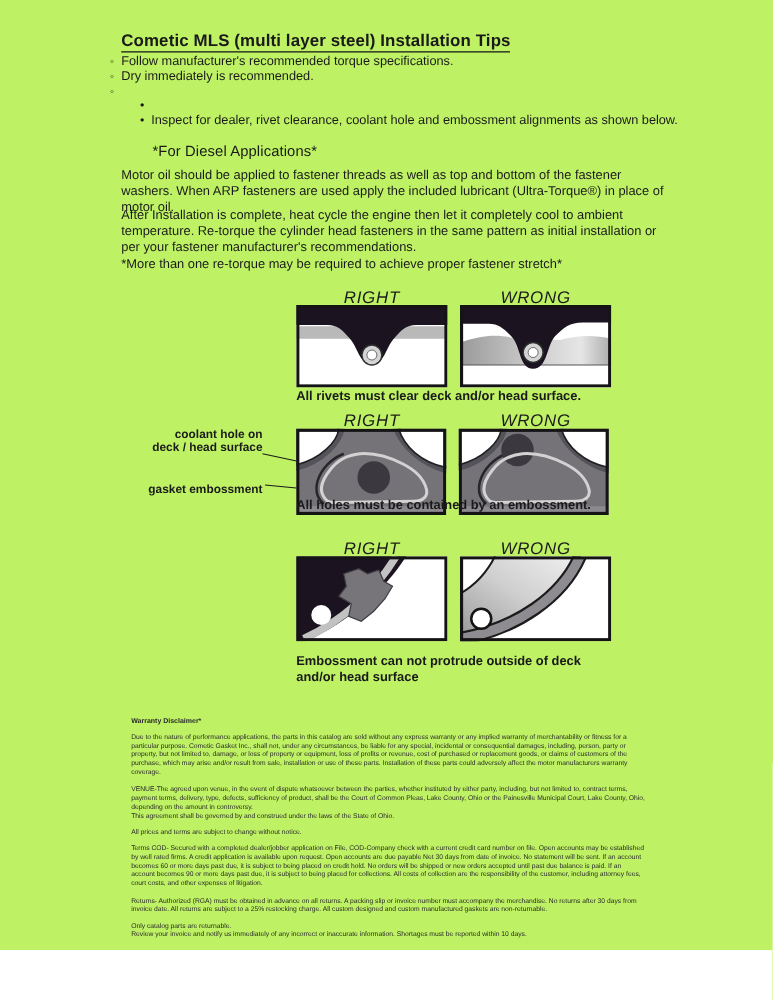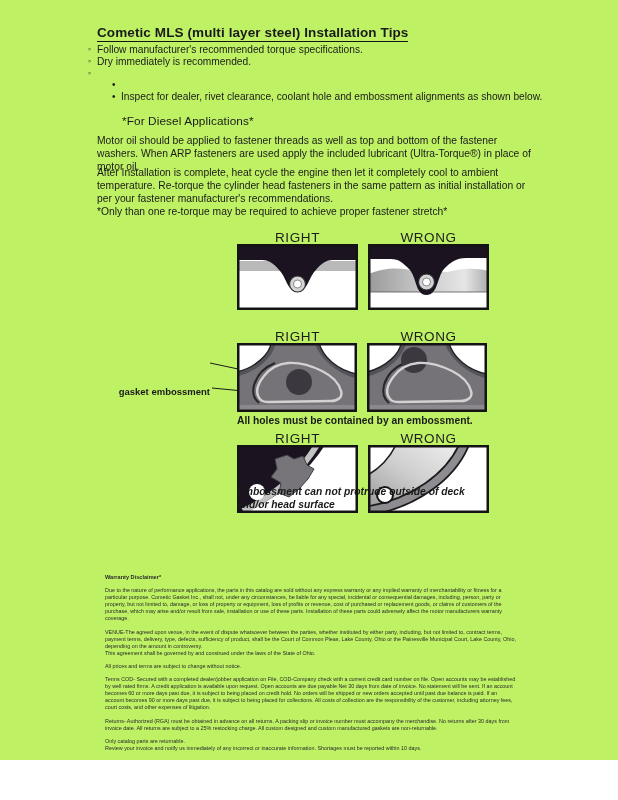--- a/index.html
+++ b/index.html
@@ -16,29 +16,29 @@
   .b-row{display:flex;}
   .b-mark{width:9px;flex:0 0 9px;font-size:9px;}
   .sub{margin-left:24px;}
   .sub .b-mark{font-size:10px;}
   .diesel-heading{left:97px;top:114px;font-size:11.8px;font-weight:normal;letter-spacing:.1px;margin-left:25px;}
   .para{left:97px;width:438px;font-size:10.3px;line-height:13px;}
   .p1{top:134px;}
   .p2{top:166px;}
   .note{top:205px;}
   .fig-labels{left:237px;width:252px;display:flex;font-size:13.5px;letter-spacing:.6px;color:#1c1c1c;}
-  .fig-labels span{width:121px;text-align:center;}
+  .fig-labels span{width:121px;text-align:center;font-style:italic;}
   .fig-labels span + span{margin-left:10px;}
   .fl1{top:230px;} .fl2{top:329px;} .fl3{top:431px;}
   .panels{left:237px;display:flex;}
   .panels svg{display:block;}
   .panels svg + svg{margin-left:10px;}
   .pr1{top:244px;} .pr2{top:343px;} .pr3{top:445px;}
   .caption{left:237px;font-size:10.3px;font-weight:bold;white-space:pre-line;line-height:12.5px;}
-  .c1{top:312px;} .c2{top:415px;text-align:right;} .c3{top:486px;font-style:italic;}
+  .c1{top:312px;} .c2{top:399px;text-align:right;} .c3{top:524px;}
   .annot{width:100px;text-align:right;font-size:9.5px;font-weight:bold;line-height:11px;white-space:pre-line;}
   .an1{left:110px;top:342px;}
   .an2{left:110px;top:386px;}
   .leader{left:205px;top:355px;pointer-events:none;}
   .disclaimer{left:105px;top:574px;width:412px;font-size:5.4px;line-height:7.1px;color:#2a2a2a;}
   .disclaimer .dp{white-space:pre-line;margin-bottom:6px;}
   .disc-head{font-weight:bold;margin-bottom:6px;font-size:5.6px;}
   .page-code{left:389px;top:781px;font-size:11.5px;color:#3a3a3a;letter-spacing:.3px;}
 </style>
 </head>
@@ -65,21 +65,21 @@
     </div>
     <div class="b-row sub">
       <span class="b-mark">•</span>
       <span>Inspect for dealer, rivet clearance, coolant hole and embossment alignments as shown below.</span>
     </div>
   </div>
 
   <div class="abs diesel-heading">*For Diesel Applications*</div>
   <div class="abs para p2">After Installation is complete, heat cycle the engine then let it completely cool to ambient temperature. Re-torque the cylinder head fasteners in the same pattern as initial installation or per your fastener manufacturer's recommendations.</div>
   <div class="abs para p1">Motor oil should be applied to fastener threads as well as top and bottom of the fastener washers. When ARP fasteners are used apply the included lubricant (Ultra-Torque®) in place of motor oil.</div>
-  <div class="abs para note">*Only than one re-torque may be required to achieve proper fastener stretch*</div>
+  <div class="abs para note">*More than one re-torque may be required to achieve proper fastener stretch*</div>
 
   <div class="abs fig-labels fl1">
     <span>RIGHT</span>
     <span>WRONG</span>
   </div>
   <div class="abs panels pr1">
     <svg width="121" height="66" viewBox="0 0 121 66">
       <rect x="0" y="0" width="121" height="66" fill="#ffffff"></rect>
       <rect x="0" y="17" width="121" height="10" fill="#b9b9b9"></rect>
       <path d="M0,0 H121 V16 H96 C88,16 84,20 78,27 C71,35 71,47 60.5,47 C50,47 50,35 43,27 C37,20 33,16 25,16 H0 Z" fill="#1b1320"></path>
@@ -99,25 +99,28 @@
       <rect x="0" y="0" width="121" height="66" fill="#ffffff"></rect>
       <path d="M0,30 C18,24 30,23 45,27 L80,28 C95,24 108,24 121,27 V48 H0 Z" fill="url(#deckGrad1)"></path>
       <rect x="0" y="48" width="121" height="18" fill="#ffffff"></rect>
       <path d="M0,48 H121" stroke="#555" stroke-width="0.8"></path>
       <path d="M0,0 H121 V14 H98 C88,14 83,18 76,25 C69,33 70,51 58.5,51 C47,51 49,33 41,25 C35,19 31,15 23,15 H0 Z" fill="#1b1320"></path>
       <circle cx="58.5" cy="38" r="8" fill="#d4d4d4" stroke="#2e2e2e" stroke-width="1.2"></circle>
       <circle cx="58.5" cy="38" r="4" fill="#ffffff" stroke="#6b6b6b" stroke-width="0.8"></circle>
       <rect x="1.25" y="1.25" width="118.5" height="63.5" fill="none" stroke="#141414" stroke-width="2.5"></rect>
     </svg>
   </div>
+  <div class="abs caption c1">All rivets must clear deck and/or head surface.</div>
 
   <div class="abs fig-labels fl2">
     <span>RIGHT</span>
     <span>WRONG</span>
   </div>
+  <div class="abs annot an1">coolant hole on
+deck / head surface</div>
   <div class="abs annot an2">gasket embossment</div>
   <svg class="abs leader" width="130" height="45" viewBox="0 0 130 45">
     <line x1="5" y1="8" x2="94" y2="27" stroke="#1a1a1a" stroke-width="1"></line>
     <line x1="7" y1="33" x2="59" y2="38" stroke="#1a1a1a" stroke-width="1"></line>
   </svg>
   <div class="abs panels pr2">
     <svg width="120" height="69" viewBox="0 0 120 69">
       <rect x="0" y="0" width="120" height="69" fill="#757378"></rect>
       <rect x="0" y="62" width="120" height="7" fill="#8b898e"></rect>
       <path d="M36,-2 C35,10 21,25 -1,31" fill="none" stroke="#55535a" stroke-width="6"></path>

